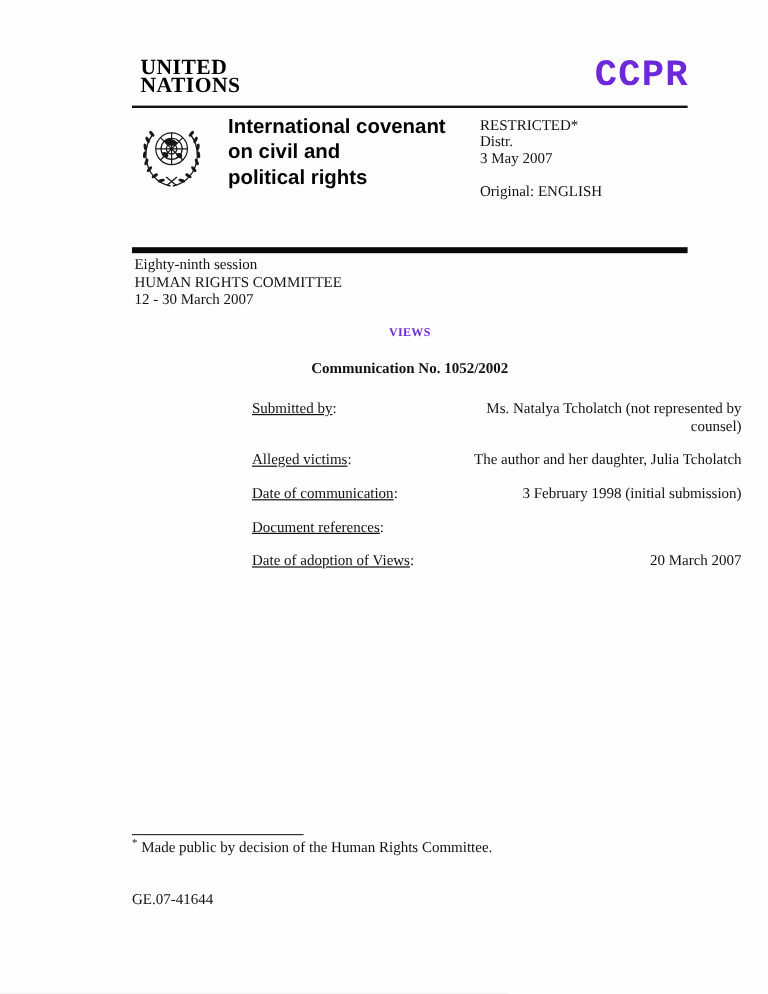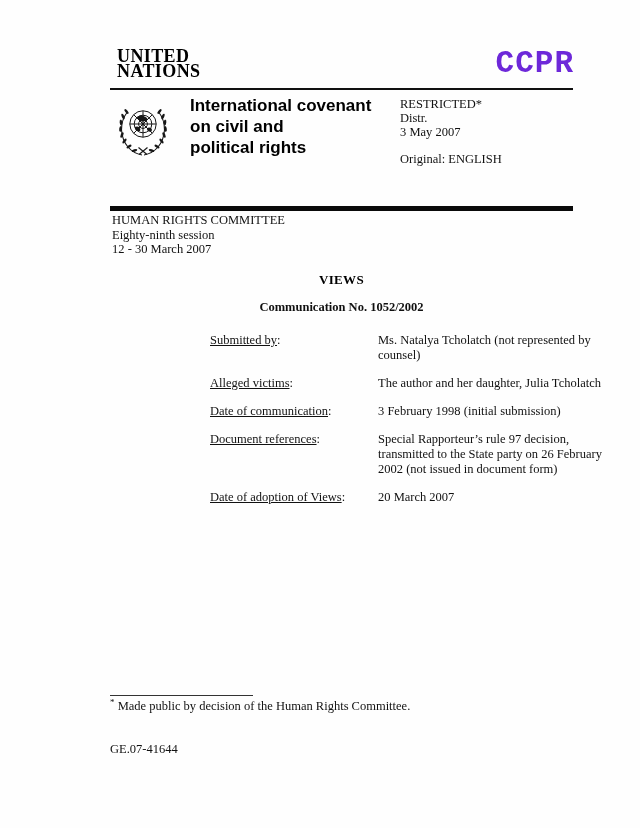--- a/index.html
+++ b/index.html
@@ -48,33 +48,33 @@
 
   
   .session{
     left:112px;top:213px;
     font-size:12.5px;line-height:14.5px;color:#111;
   }
 
   
   .views-title{
     left:110px;top:272px;width:463px;text-align:center;
-    font-weight:bold;font-size:13px;letter-spacing:.3px;color:#000000;
+    font-weight:bold;font-size:10px;letter-spacing:.3px;color:#6d28d9;
   }
   .comm-title{
     left:110px;top:300px;width:463px;text-align:center;
     font-weight:bold;font-size:12.5px;color:#111;
   }
 
   
   .details{left:166px;top:333px;width:410px;font-size:12.5px;line-height:15px;color:#111;}
   .details .row{display:flex;margin-bottom:13px;margin-left:44px;}
   .details .lbl{width:168px;flex:0 0 168px;}
   .details .lbl u, .details .lbl .u{text-decoration:underline;}
-  .details .val{width:240px;flex:0 0 240px;}
+  .details .val{width:240px;flex:0 0 240px;text-align:right;}
 
   
   .fn-rule{left:110px;top:695px;width:143px;height:1px;background:#333;}
   .footnote{left:110px;top:699px;width:430px;font-size:12.5px;line-height:14px;color:#111;}
   .footnote sup{font-size:9px;vertical-align:super;line-height:0;}
   .ge{left:110px;top:742px;font-size:12.5px;color:#111;}
 </style>
 </head>
 <body>
 
@@ -141,22 +141,22 @@
   <div class="abs distr">
     <div class="line">RESTRICTED*</div>
     <div class="line">Distr.</div>
     <div class="line">3 May 2007</div>
     <div class="line spaced2">Original: ENGLISH</div>
   </div>
 
   <div class="abs rule-thick"></div>
 
   <div class="abs session">
+    <div>Eighty-ninth session</div>
     <div>HUMAN RIGHTS COMMITTEE</div>
-    <div>Eighty-ninth session</div>
     <div>12 - 30 March 2007</div>
   </div>
 
   <div class="abs views-title">VIEWS</div>
   <div class="abs comm-title">Communication No. 1052/2002</div>
 
   <div class="abs details">
     <div class="row">
       <span class="lbl"><span class="u">Submitted by</span><span>:</span></span>
       <span class="val">Ms. Natalya Tcholatch (not represented by counsel)</span>
@@ -164,21 +164,20 @@
     <div class="row">
       <span class="lbl"><span class="u">Alleged victims</span><span>:</span></span>
       <span class="val">The author and her daughter, Julia Tcholatch</span>
     </div>
     <div class="row">
       <span class="lbl"><span class="u">Date of communication</span><span>:</span></span>
       <span class="val">3 February 1998 (initial submission)</span>
     </div>
     <div class="row">
       <span class="lbl"><span class="u">Document references</span><span>:</span></span>
-      <span class="val">Special Rapporteur’s rule 97 decision, transmitted to the State party on 26 February 2002 (not issued in document form)</span>
     </div>
     <div class="row">
       <span class="lbl"><span class="u">Date of adoption of Views</span><span>:</span></span>
       <span class="val">20 March 2007</span>
     </div>
   </div>
 
   <div class="abs fn-rule"></div>
   <div class="abs footnote">
     <sup>*</sup>

